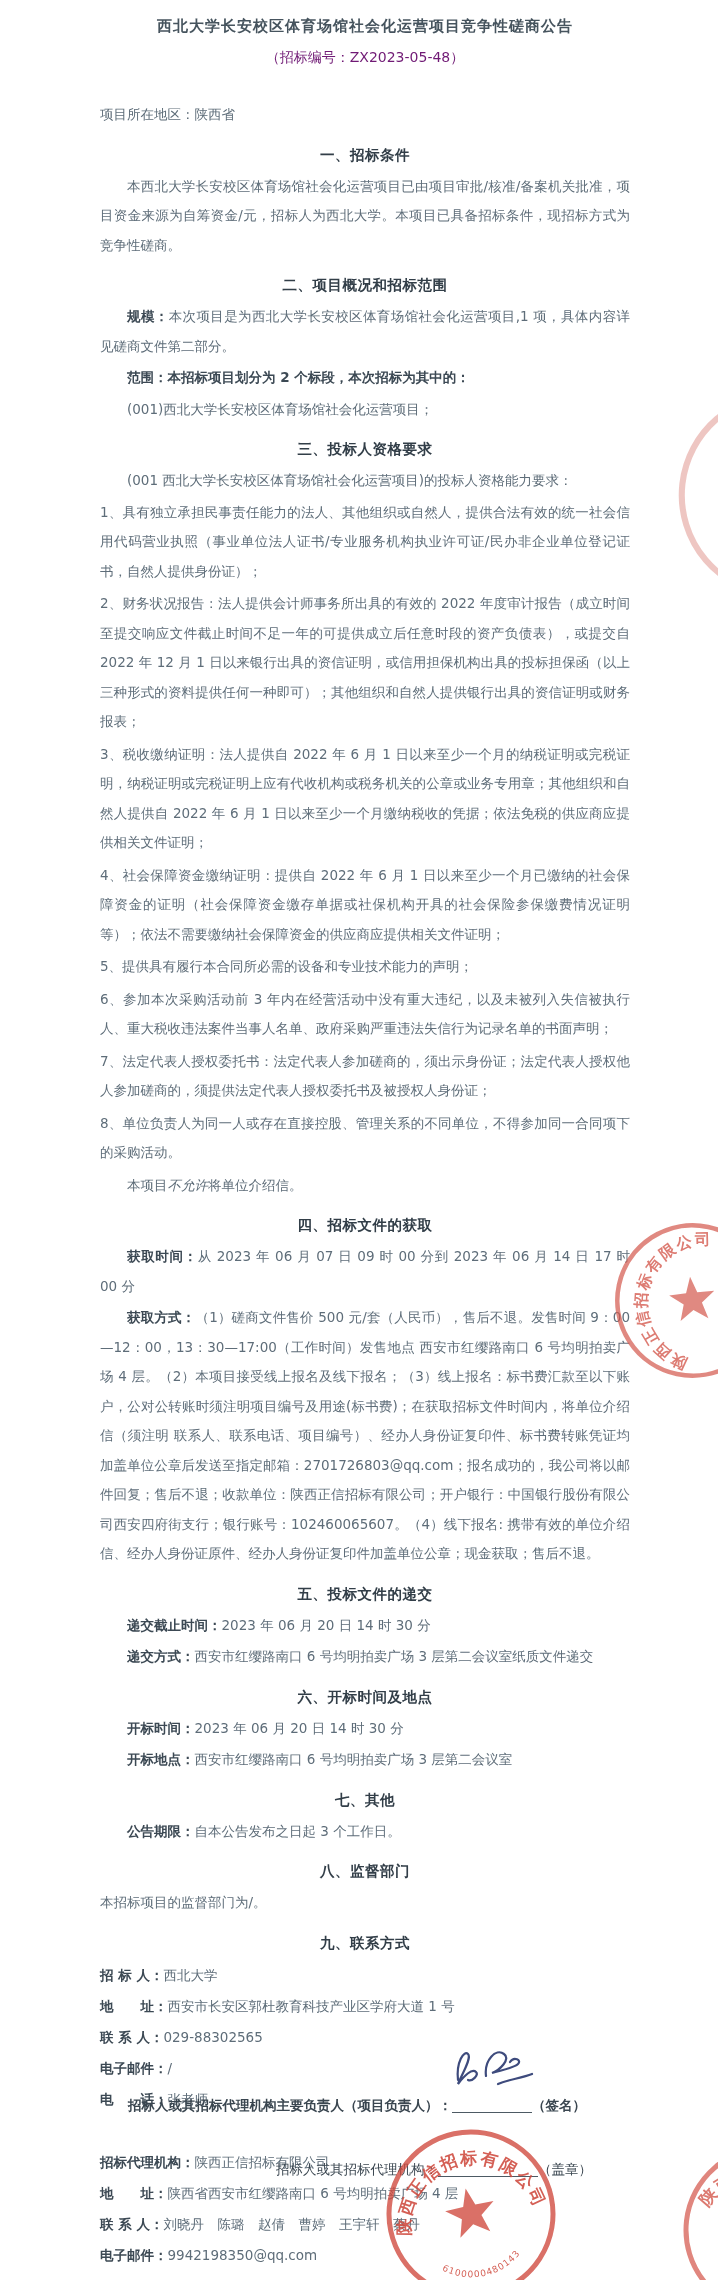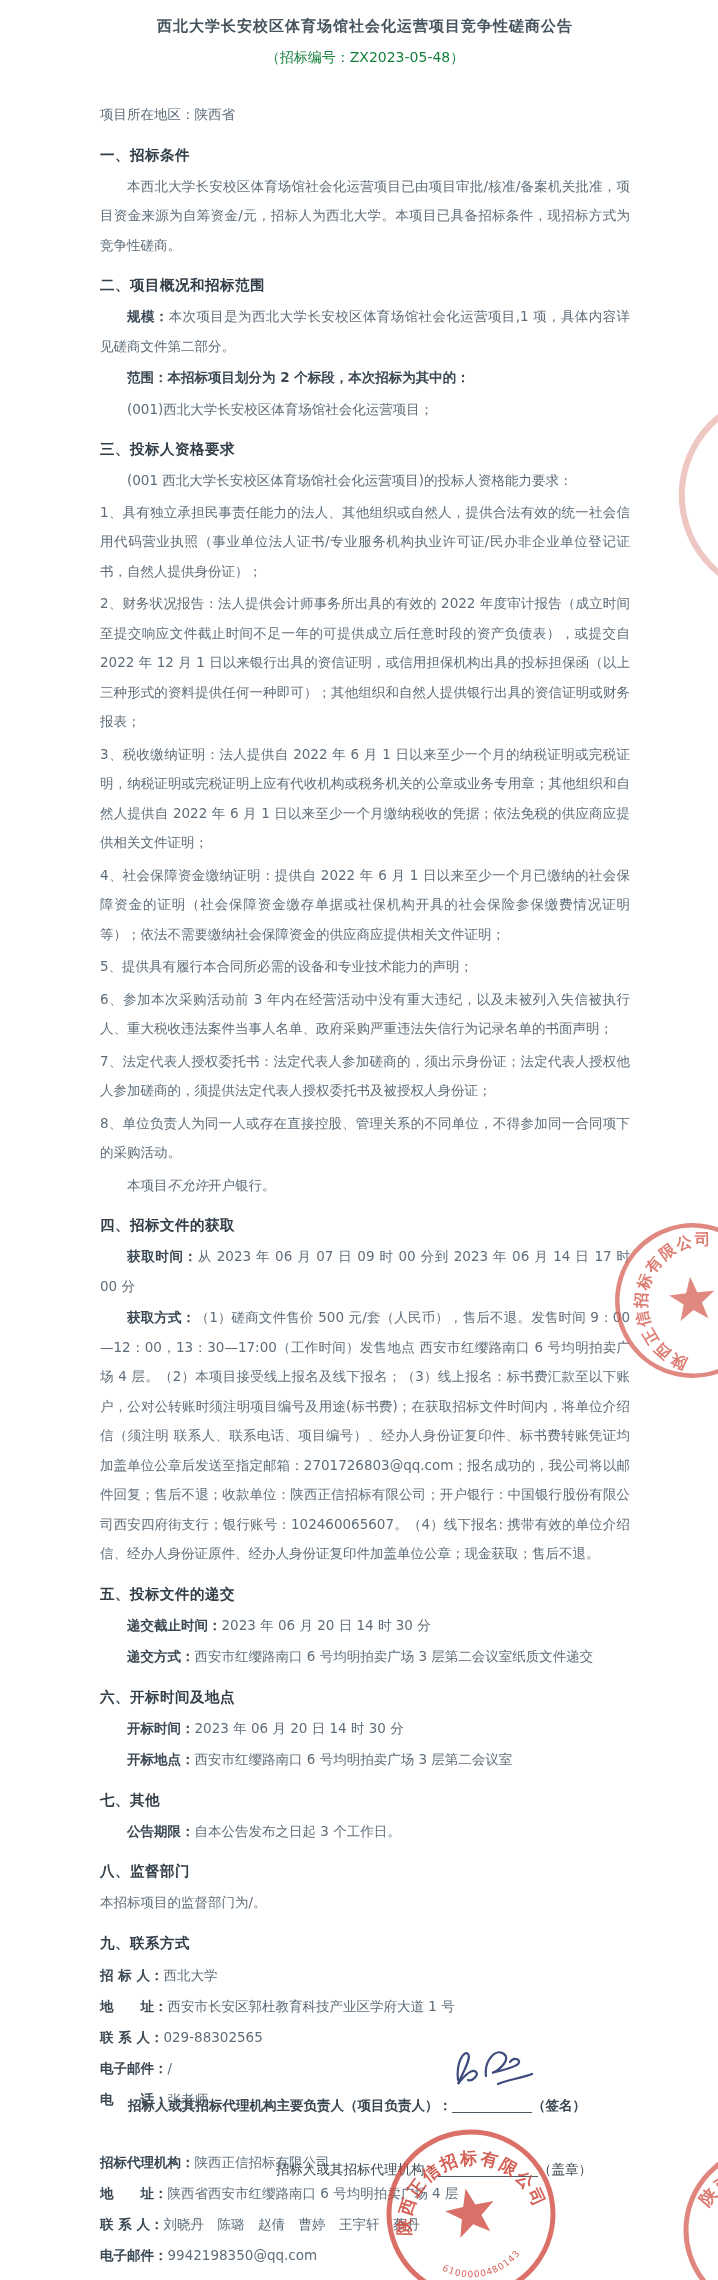--- a/index.html
+++ b/index.html
@@ -10,25 +10,25 @@
     color:#5e6d79;
   }
   .doc{
     position:absolute;left:100px;top:6px;width:530px;
     font-size:13.5px;line-height:29.5px;text-align:justify;
   }
   .doc-title{
     font-size:15px;font-weight:600;color:#46545e;text-align:center;
     margin:8px 0 6px;line-height:24px;letter-spacing:1px;
   }
-  .doc-subtitle{text-align:center;color:#15803d;font-size:14px;line-height:26px;margin-bottom:30px;}
+  .doc-subtitle{text-align:center;color:#701a75;font-size:14px;line-height:26px;margin-bottom:30px;}
   .region{margin:4px 0 2px;}
   h2.sec{
     font-size:14.5px;color:#323e48;font-weight:bold;
-    margin:11px 0 3px;line-height:28px;letter-spacing:.5px;text-align:left;
+    margin:11px 0 3px;line-height:28px;letter-spacing:.5px;text-align:center;
   }
   p{margin:0 0 2px;}
   .indent{text-indent:2em;}
   .lbl{color:#3c4954;font-weight:bold;}
   .boldline{font-weight:bold;color:#3c4954;}
   .item{margin:0 0 3px;}
   .contact{line-height:31px;margin:0;}
   .agency-block{margin-top:32px;}
   em.it{font-style:italic;}
   
@@ -76,21 +76,21 @@
     <h2 class="sec">三、投标人资格要求</h2>
     <p class="indent">(001 西北大学长安校区体育场馆社会化运营项目)的投标人资格能力要求：</p>
     <p class="item">1、具有独立承担民事责任能力的法人、其他组织或自然人，提供合法有效的统一社会信用代码营业执照（事业单位法人证书/专业服务机构执业许可证/民办非企业单位登记证书，自然人提供身份证）；</p>
     <p class="item">2、财务状况报告：法人提供会计师事务所出具的有效的 2022 年度审计报告（成立时间至提交响应文件截止时间不足一年的可提供成立后任意时段的资产负债表），或提交自 2022 年 12 月 1 日以来银行出具的资信证明，或信用担保机构出具的投标担保函（以上三种形式的资料提供任何一种即可）；其他组织和自然人提供银行出具的资信证明或财务报表；</p>
     <p class="item">3、税收缴纳证明：法人提供自 2022 年 6 月 1 日以来至少一个月的纳税证明或完税证明，纳税证明或完税证明上应有代收机构或税务机关的公章或业务专用章；其他组织和自然人提供自 2022 年 6 月 1 日以来至少一个月缴纳税收的凭据；依法免税的供应商应提供相关文件证明；</p>
     <p class="item">4、社会保障资金缴纳证明：提供自 2022 年 6 月 1 日以来至少一个月已缴纳的社会保障资金的证明（社会保障资金缴存单据或社保机构开具的社会保险参保缴费情况证明等）；依法不需要缴纳社会保障资金的供应商应提供相关文件证明；</p>
     <p class="item">5、提供具有履行本合同所必需的设备和专业技术能力的声明；</p>
     <p class="item">6、参加本次采购活动前 3 年内在经营活动中没有重大违纪，以及未被列入失信被执行人、重大税收违法案件当事人名单、政府采购严重违法失信行为记录名单的书面声明；</p>
     <p class="item">7、法定代表人授权委托书：法定代表人参加磋商的，须出示身份证；法定代表人授权他人参加磋商的，须提供法定代表人授权委托书及被授权人身份证；</p>
     <p class="item">8、单位负责人为同一人或存在直接控股、管理关系的不同单位，不得参加同一合同项下的采购活动。</p>
-    <p class="indent"><span>本项目</span><em class="it">不允许</em><span>开户银行。</span></p>
+    <p class="indent"><span>本项目</span><em class="it">不允许</em><span>将单位介绍信。</span></p>
 
     <h2 class="sec">四、招标文件的获取</h2>
     <p class="indent"><span class="lbl">获取时间：</span><span>从 2023 年 06 月 07 日 09 时 00 分到 2023 年 06 月 14 日 17 时 00 分</span></p>
     <p class="indent"><span class="lbl">获取方式：</span><span>（1）磋商文件售价 500 元/套（人民币），售后不退。发售时间 9：00—12：00，13：30—17:00（工作时间）发售地点 西安市红缨路南口 6 号均明拍卖广场 4 层。（2）本项目接受线上报名及线下报名；（3）线上报名：标书费汇款至以下账户，公对公转账时须注明项目编号及用途(标书费)；在获取招标文件时间内，将单位介绍信（须注明 联系人、联系电话、项目编号）、经办人身份证复印件、标书费转账凭证均加盖单位公章后发送至指定邮箱：2701726803@qq.com；报名成功的，我公司将以邮件回复；售后不退；收款单位：陕西正信招标有限公司；开户银行：中国银行股份有限公司西安四府街支行；银行账号：102460065607。（4）线下报名: 携带有效的单位介绍信、经办人身份证原件、经办人身份证复印件加盖单位公章；现金获取；售后不退。</span></p>
 
     <h2 class="sec">五、投标文件的递交</h2>
     <p class="indent"><span class="lbl">递交截止时间：</span><span>2023 年 06 月 20 日 14 时 30 分</span></p>
     <p class="indent"><span class="lbl">递交方式：</span><span>西安市红缨路南口 6 号均明拍卖广场 3 层第二会议室纸质文件递交</span></p>
 
     <h2 class="sec">六、开标时间及地点</h2>

